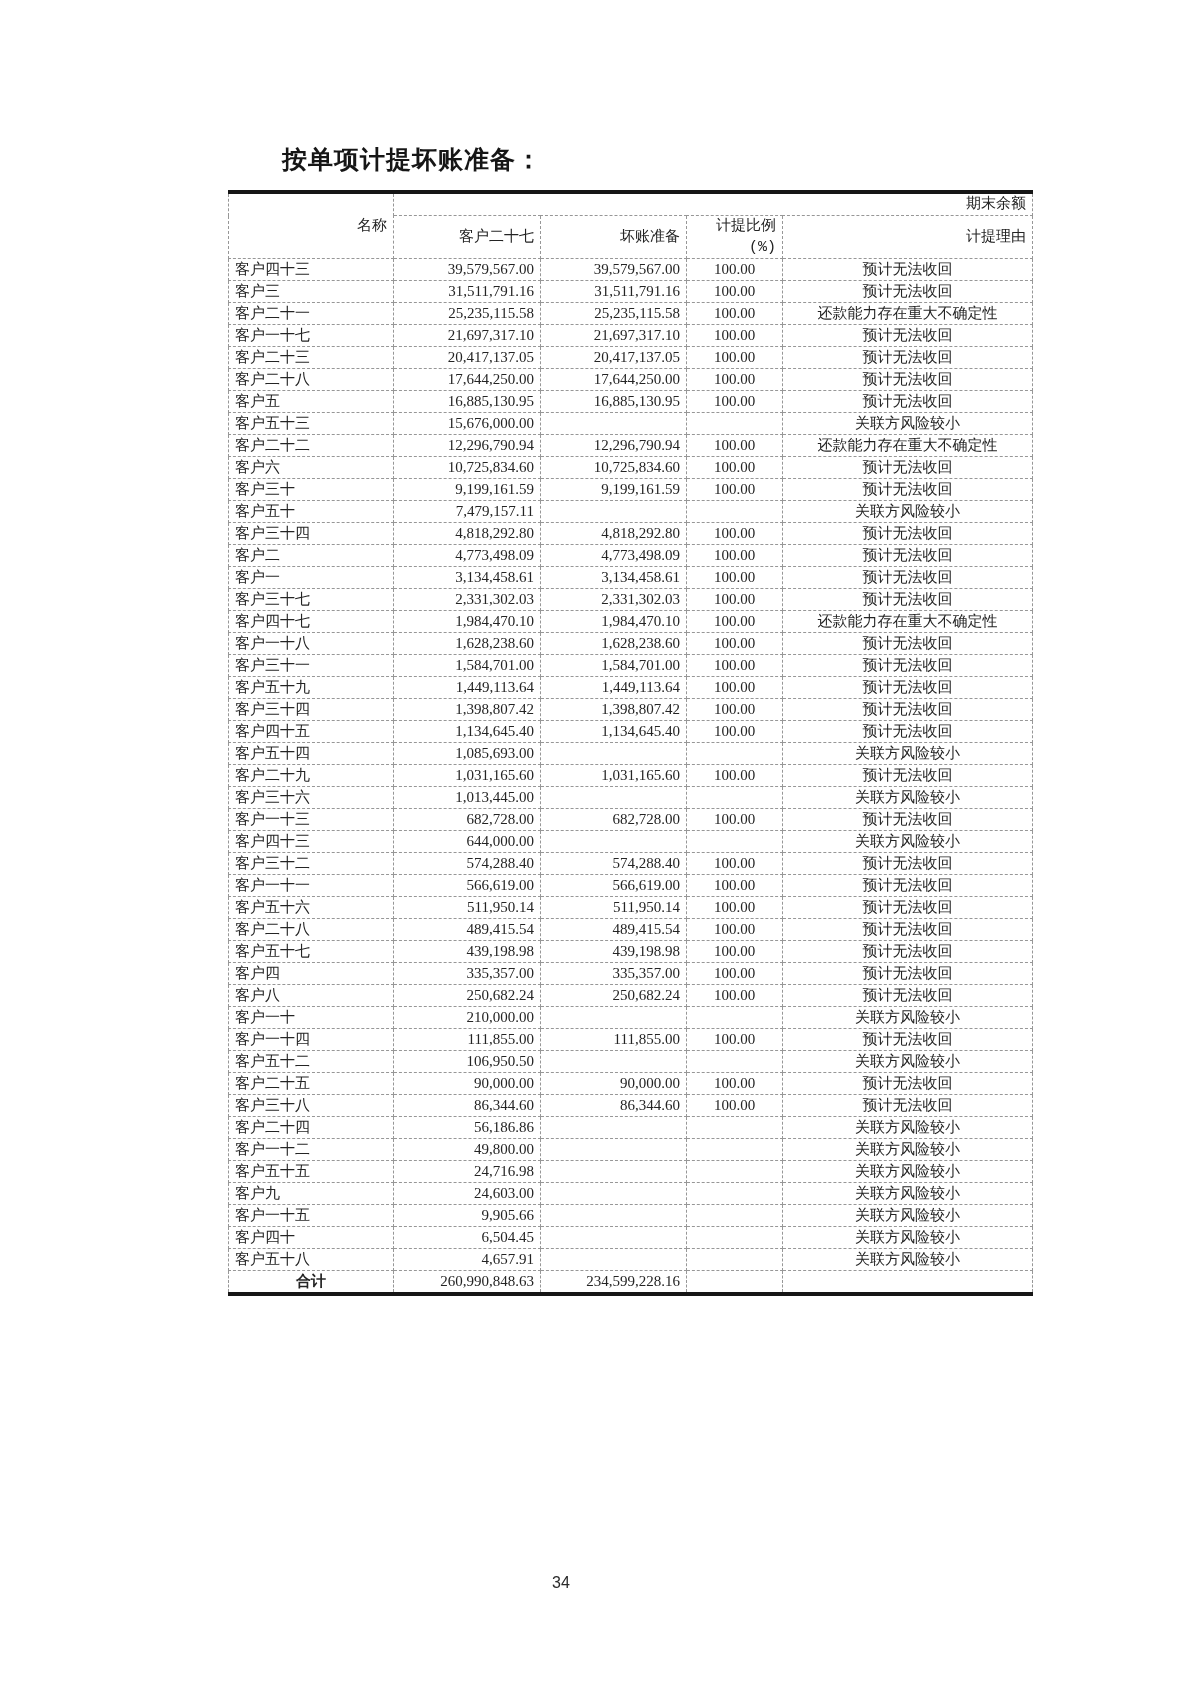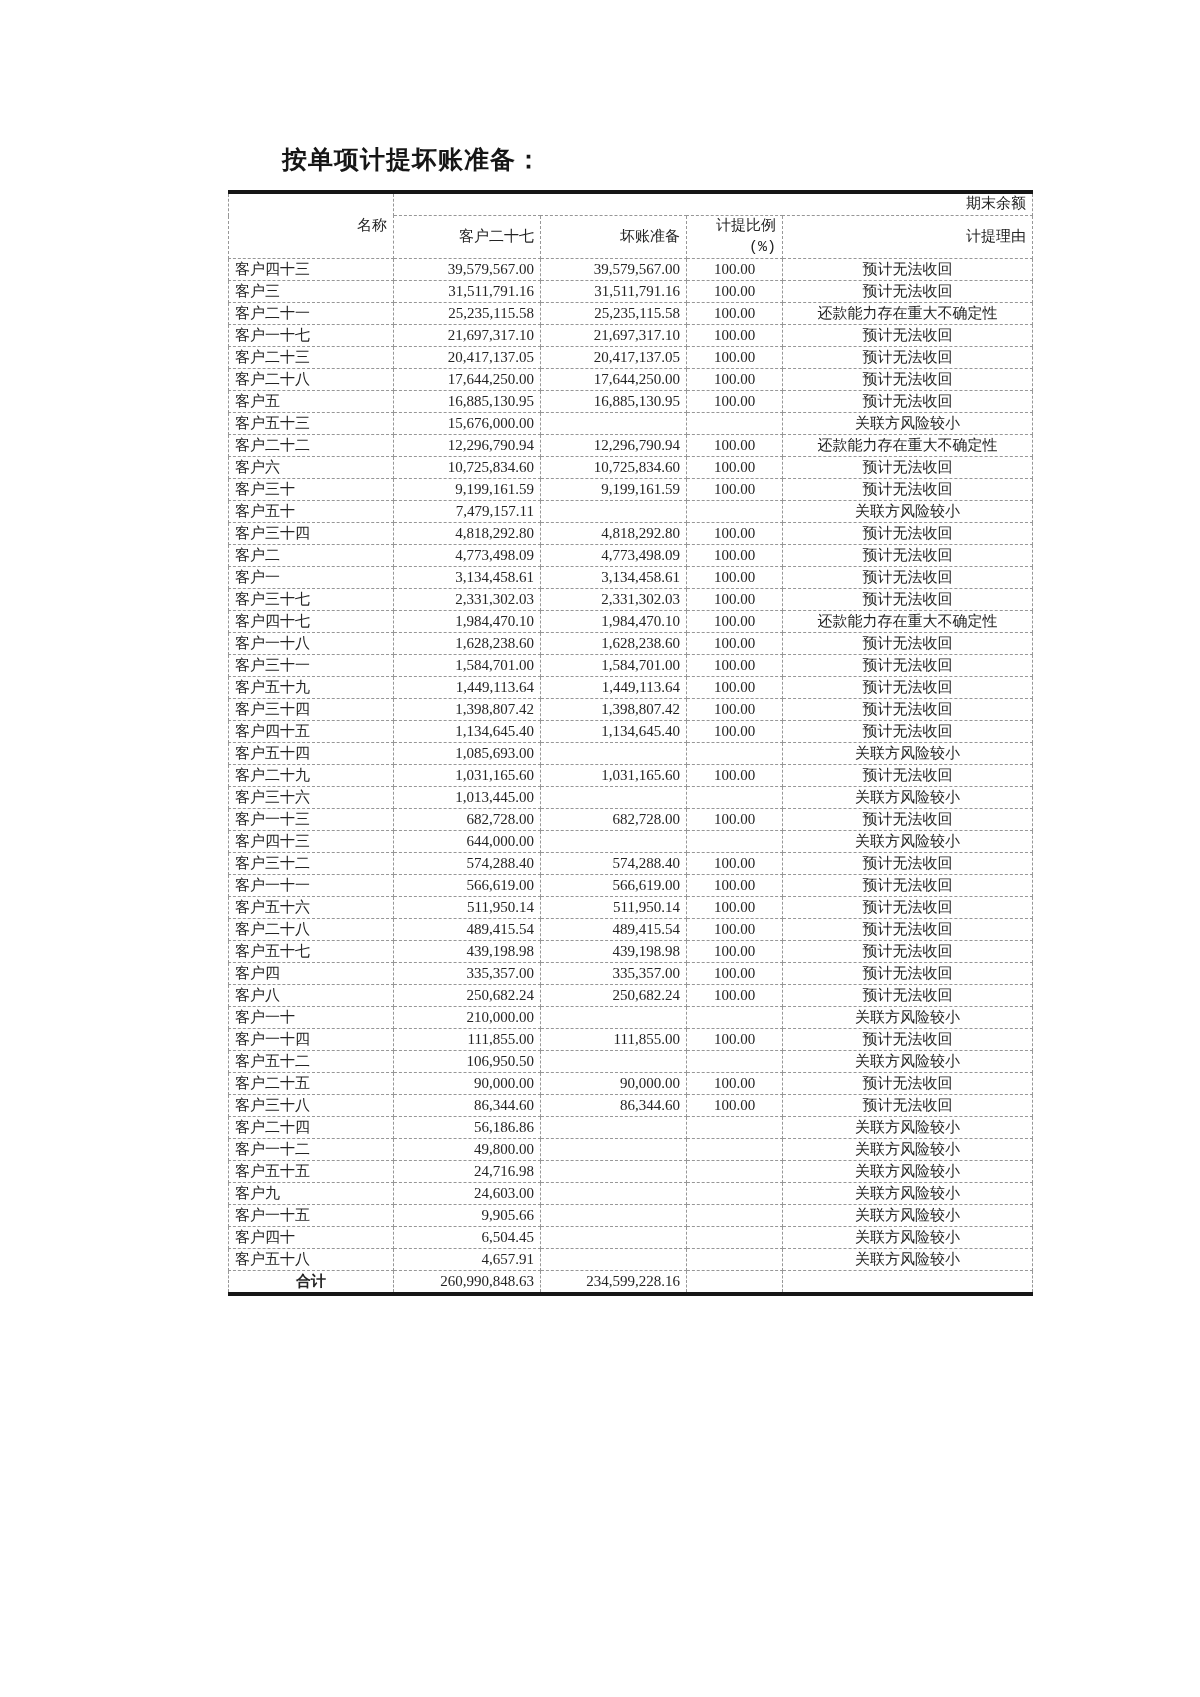--- a/index.html
+++ b/index.html
@@ -394,14 +394,15 @@
       <tr>
         <td class="c-total-label">合计</td>
         <td class="c-num">260,990,848.63</td>
         <td class="c-num">234,599,228.16</td>
         <td class="c-ratio"></td>
         <td class="c-reason"></td>
       </tr>
     </tfoot>
   </table>
 
+  <div class="page-number">34</div>
 
 </div>
 
 </body></html>

